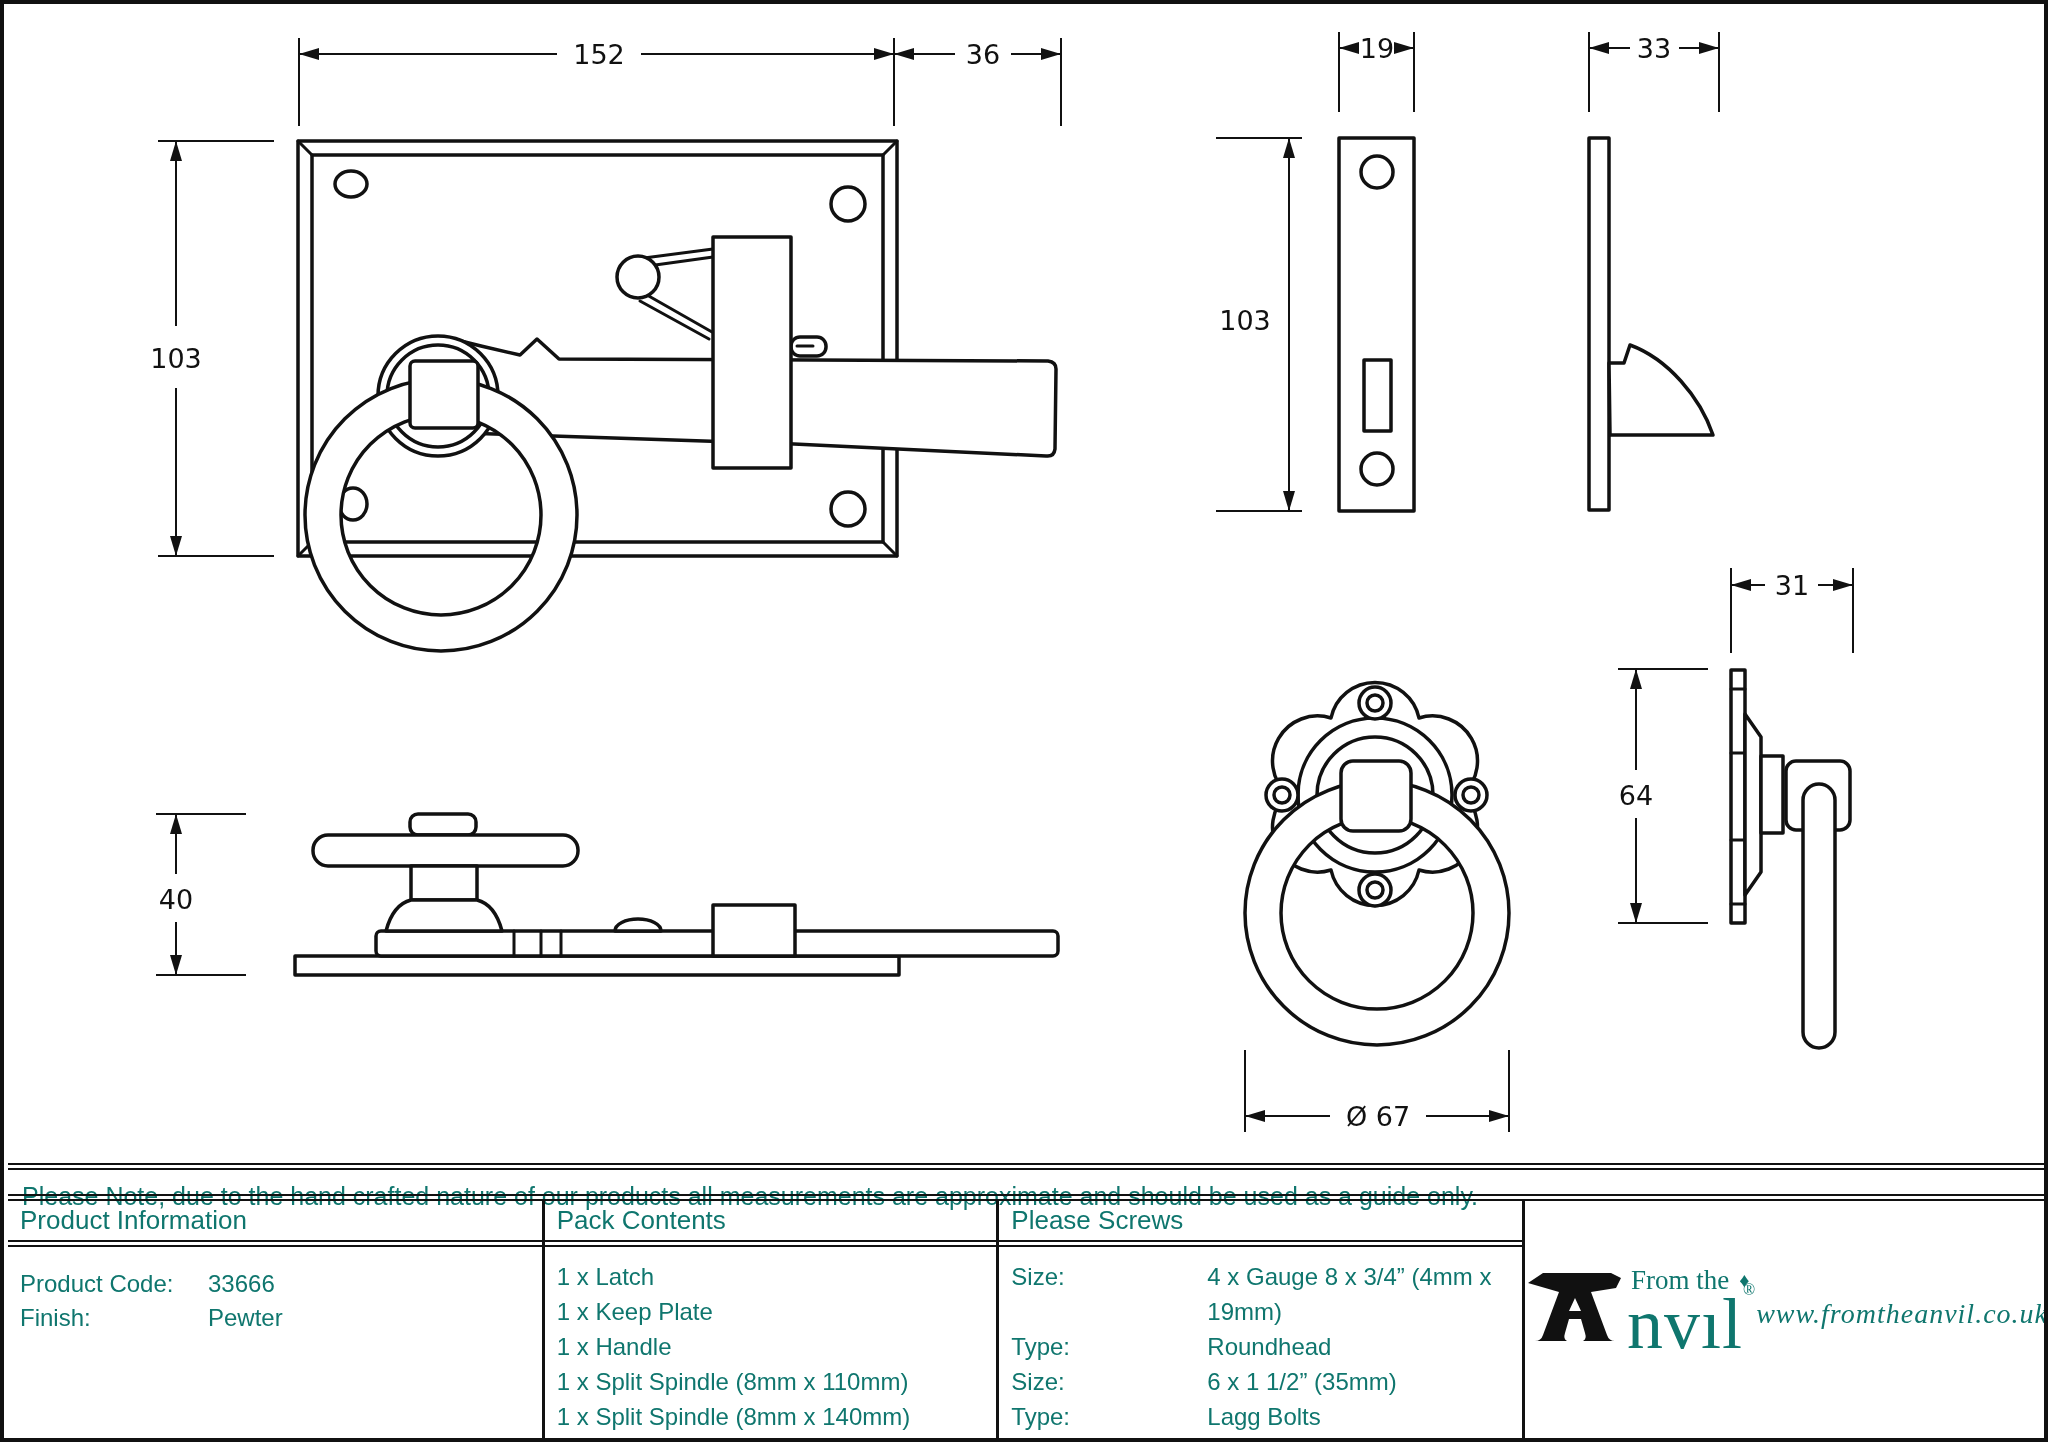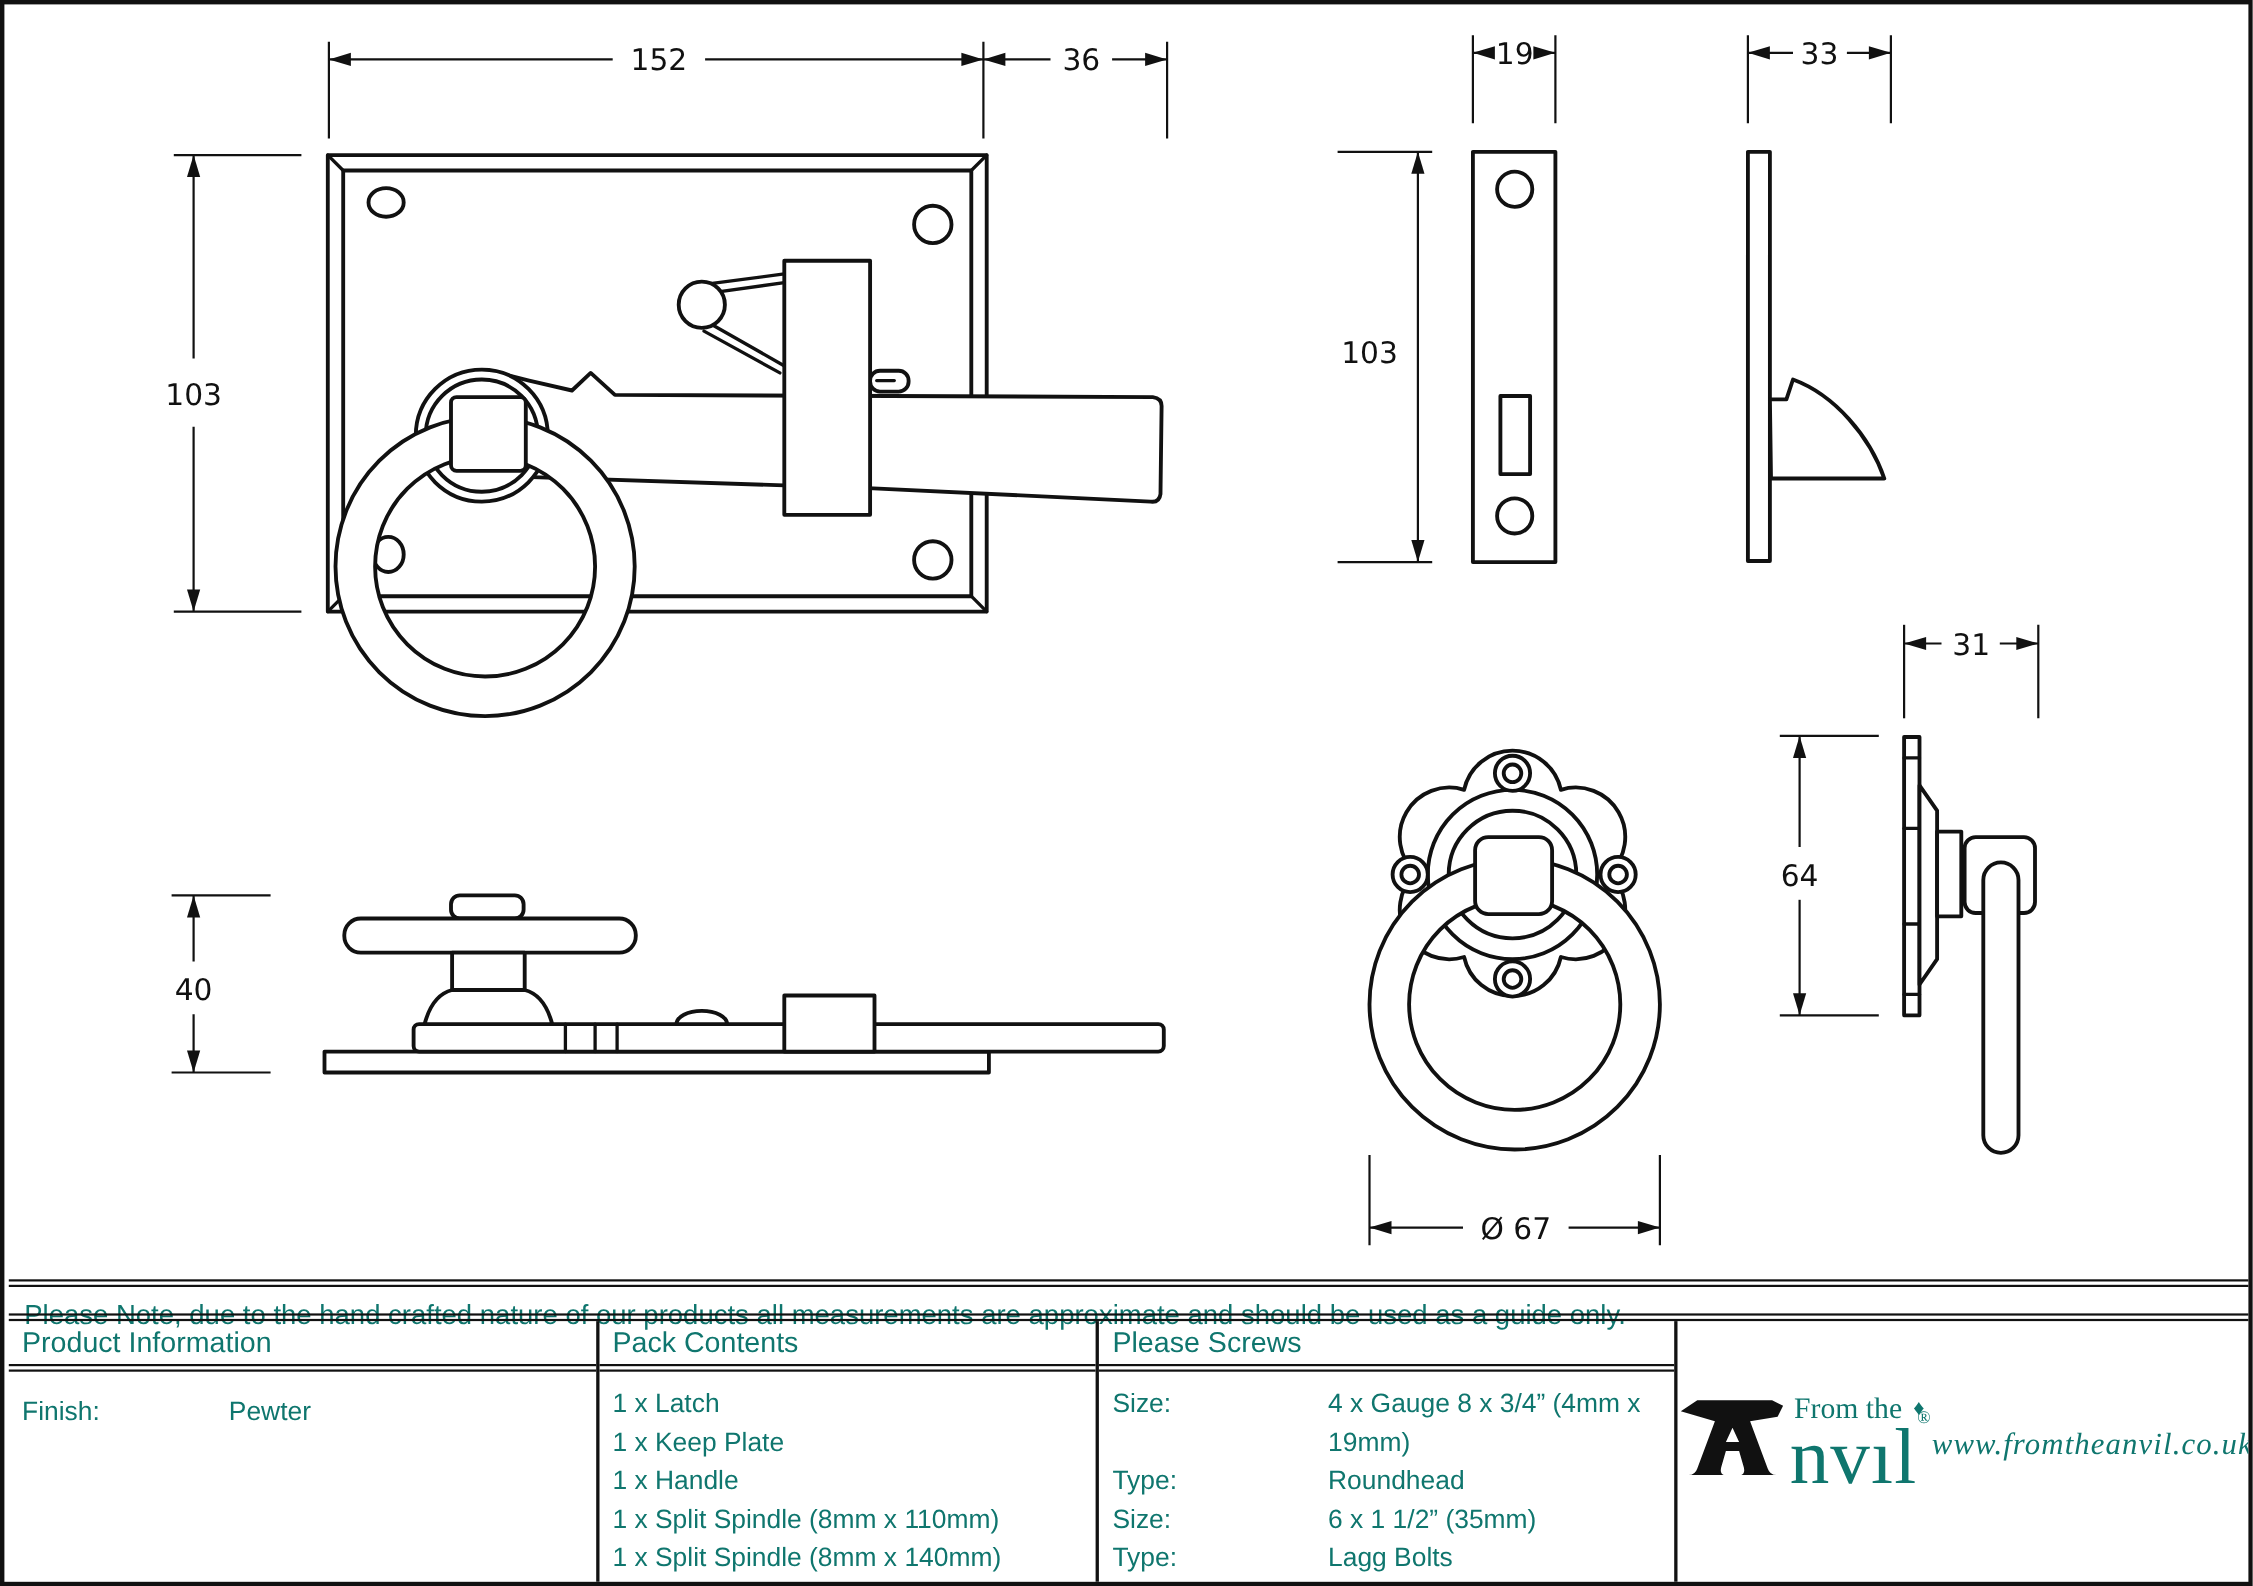--- a/index.html
+++ b/index.html
@@ -252,20 +252,24 @@
   <div class="note-row">
     <span>Please Note, due to the hand crafted nature of our products all measurements are approximate and should be used as a guide only.</span>
   </div>
 
   <div class="info-table">
 
     <div class="col product">
       <div class="col-header">Product Information</div>
       <div class="col-body" style="padding-top:20px;">
         <div class="kv">
+          <span class="k">Product Code:</span>
+          <span class="v">33666</span>
+        </div>
+        <div class="kv">
           <span class="k">Finish:</span>
           <span class="v">Pewter</span>
         </div>
       </div>
     </div>
 
     <div class="col pack">
       <div class="col-header">Pack Contents</div>
       <div class="col-body">
         <ul class="pack-list">

